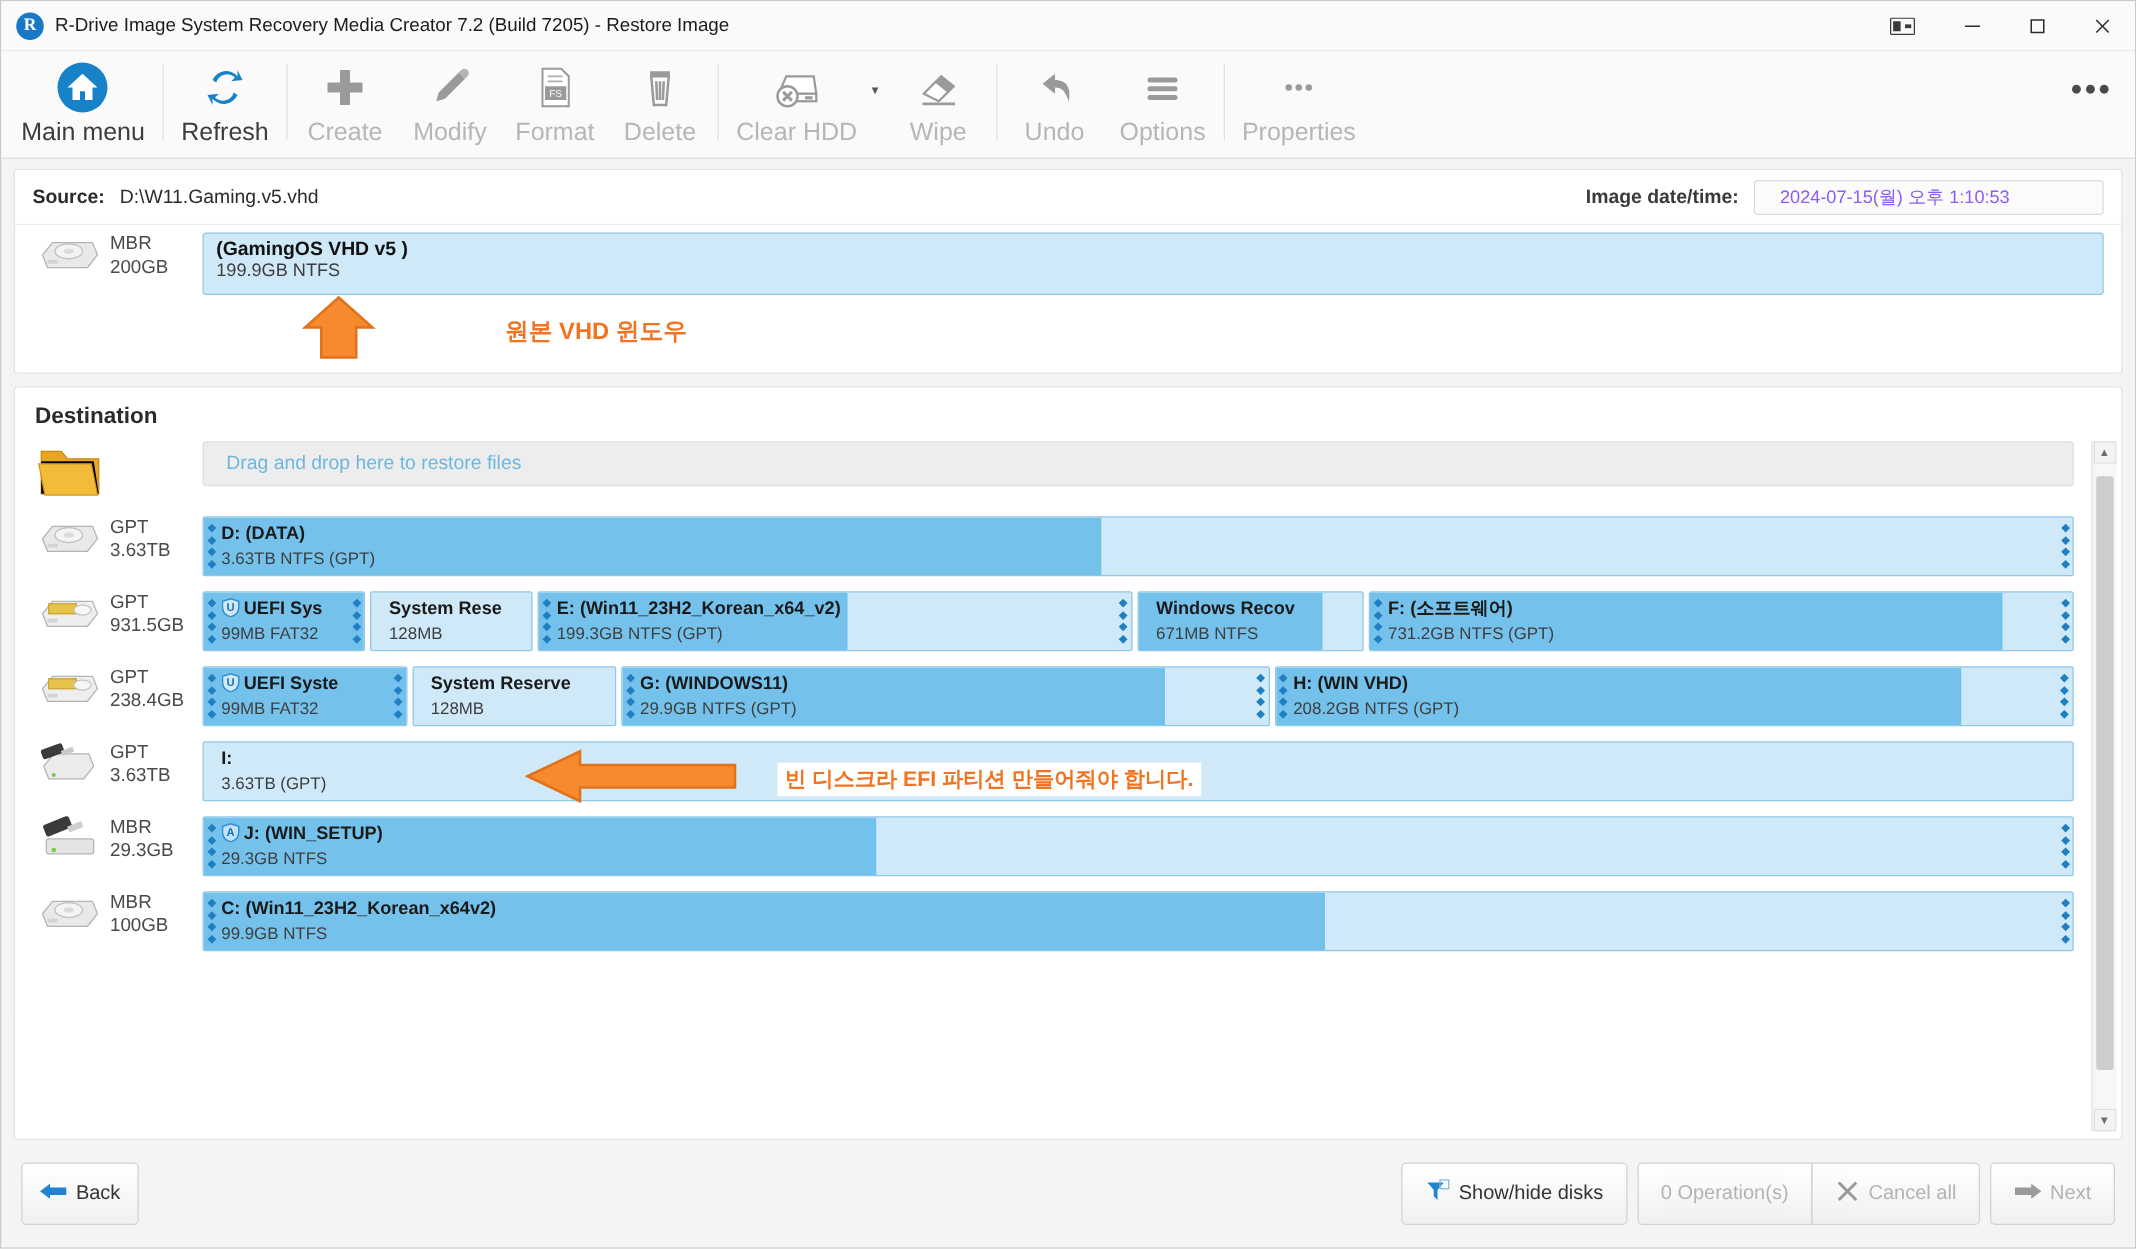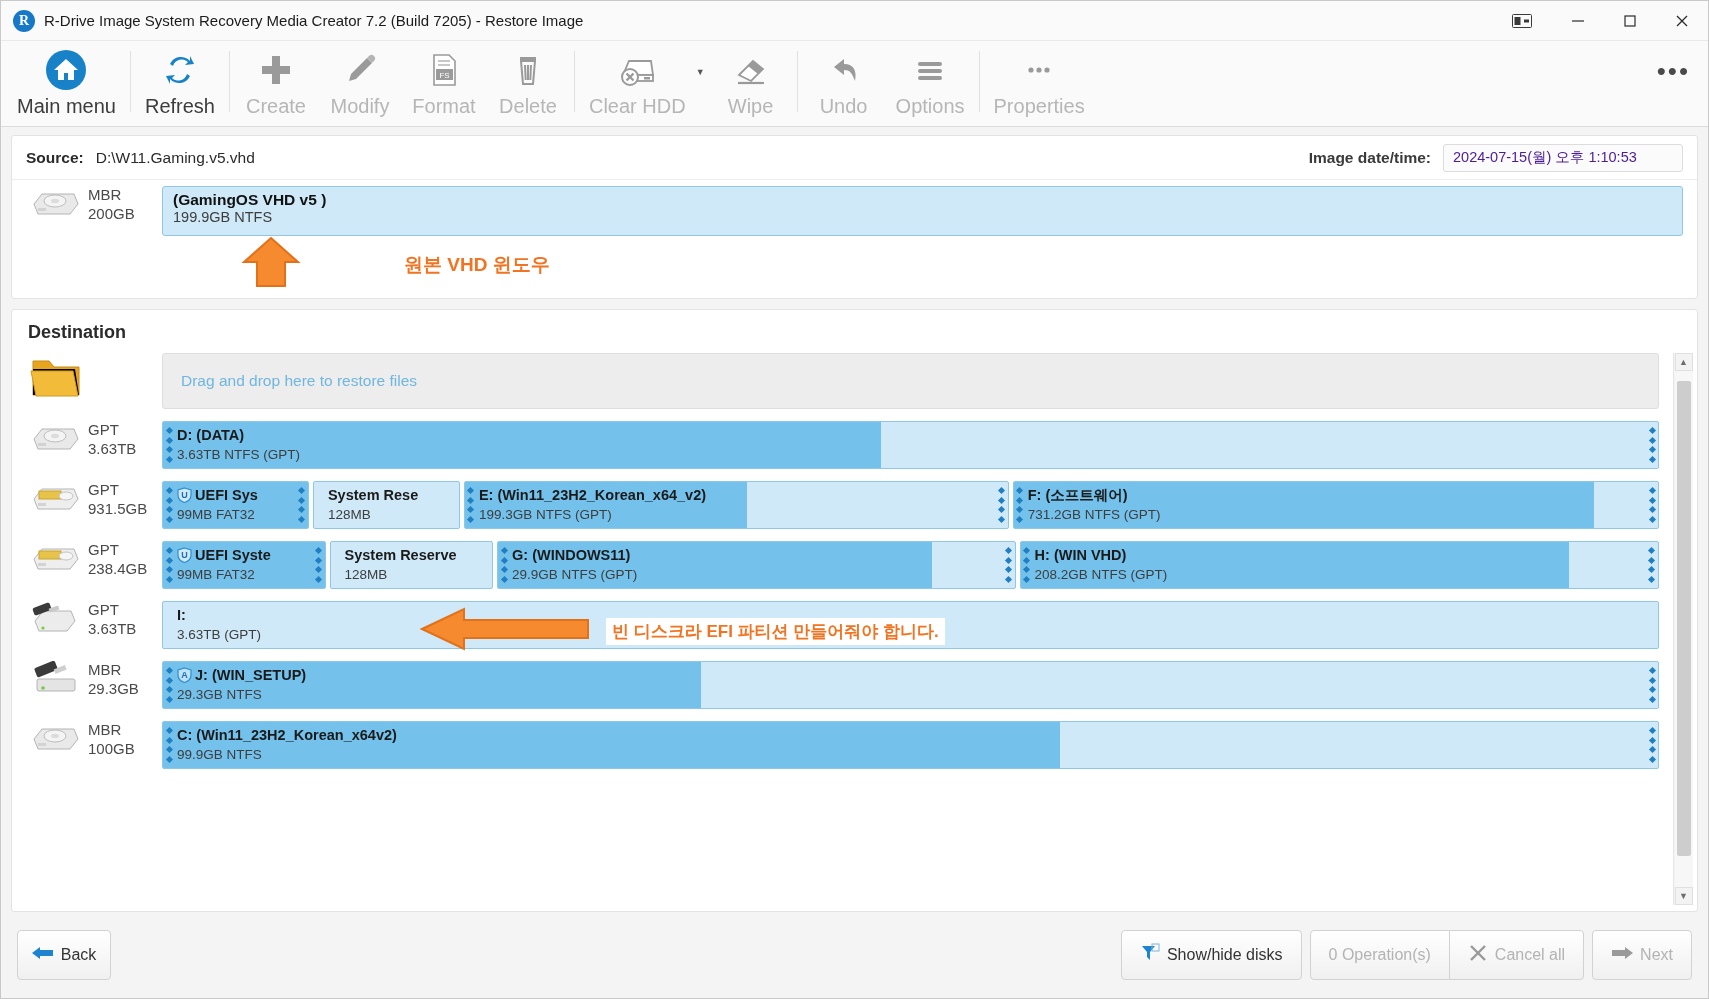--- a/index.html
+++ b/index.html
@@ -78,23 +78,23 @@
   .source-panel { margin-bottom: 10px; }
   .source-head {
     height: 44px; display: flex; align-items: center;
     padding: 0 14px; border-bottom: 1px solid #ededed;
   }
   .src-label { font-size: 15.5px; font-weight: bold; color: #2b2b2b; }
   .src-value { font-size: 15.5px; color: #2b2b2b; margin-left: 12px; }
   .src-spacer { flex: 1; }
   .img-dt-label { font-size: 15.5px; font-weight: bold; color: #3a3a3a; margin-right: 12px; }
   .img-dt-field {
-    width: 240px; height: 28px; border: 1px solid #dcdcdc; border-radius: 3px;
-    background: #fbfbfb; color: #4c1d95; font-size: 14.5px;
-    display: flex; align-items: center; padding: 0 9px;
+    width: 280px; height: 28px; border: 1px solid #dcdcdc; border-radius: 3px;
+    background: #fbfbfb; color: #8b5cf6; font-size: 14.5px;
+    display: flex; align-items: center; padding: 0 20px;
   }
 
   .disk-row { display: flex; align-items: flex-start; padding: 6px 14px 6px 12px; }
   .disk-icon { width: 64px; min-width: 64px; display: flex; justify-content: center; }
   .disk-meta {
     width: 74px; min-width: 74px; font-size: 15px; color: #4a4a4a; line-height: 1.25;
   }
   .disk-bar { flex: 1; display: flex; gap: 4px; }
 
   
@@ -142,21 +142,21 @@
     position: absolute; left: 392px; top: 10px;
     font-size: 19px; font-weight: bold; color: #f07422;
   }
 
   
   .dest-panel { flex: 1; display: flex; flex-direction: column; min-height: 0; }
   .dest-title { font-size: 18px; font-weight: bold; color: #2b2b2b; padding: 12px 0 4px 16px; }
   .dest-body { flex: 1; display: flex; min-height: 0; }
   .dest-list { flex: 1; min-width: 0; padding-bottom: 6px; }
   .dropzone {
-    flex: 1; height: 56px; border: 1px solid #dedede; border-radius: 3px;
+    flex: 1; height: 36px; border: 1px solid #dedede; border-radius: 3px;
     background: #ededed; display: flex; align-items: center; padding-left: 18px;
     color: #6fb6e0; font-size: 15.5px;
   }
   .scrollbar {
     width: 20px; min-width: 20px; background: #f3f3f3;
     border-left: 1px solid #e6e6e6;
     display: flex; flex-direction: column; align-items: center;
     margin: 6px 4px 6px 0;
   }
   .sb-btn {
@@ -169,21 +169,21 @@
     position: absolute; left: 2px; right: 2px; top: 2%; height: 92%;
     background: #cdcdcd; border-radius: 2px;
   }
 
   .annot-i {
     position: absolute; display: flex; align-items: center;
     left: 408px; top: 12px;
   }
   .annot-text-i {
     background: #ffffff; color: #f07422; font-weight: bold; font-size: 17px;
-    padding: 2px 6px; margin-left: 16px; white-space: nowrap;
+    padding: 2px 6px; margin-left: 32px; white-space: nowrap;
   }
 
   
   .footer {
     height: 86px; min-height: 86px;
     display: flex; align-items: center;
     padding: 0 16px;
   }
   .btn {
     height: 50px; border: 1px solid #d2d2d2; border-radius: 4px;
@@ -515,20 +515,25 @@
                     </span>
                     <span class="handle r">
                       <i></i>
                       <i></i>
                       <i></i>
                       <i></i>
                     </span>
                     <span class="ptitle">E: (Win11_23H2_Korean_x64_v2)</span>
                     <span class="psub">199.3GB NTFS (GPT)</span>
                   </div>
+                  <div class="part" style="flex: 11 1 0px;">
+                    <span class="fill" style="width:82%"></span>
+                    <span class="ptitle">Windows Recov</span>
+                    <span class="psub">671MB NTFS</span>
+                  </div>
                   <div class="part" style="flex: 37 1 0px;">
                     <span class="fill" style="width:90%"></span>
                     <span class="handle l">
                       <i></i>
                       <i></i>
                       <i></i>
                       <i></i>
                     </span>
                     <span class="handle r">
                       <i></i>

